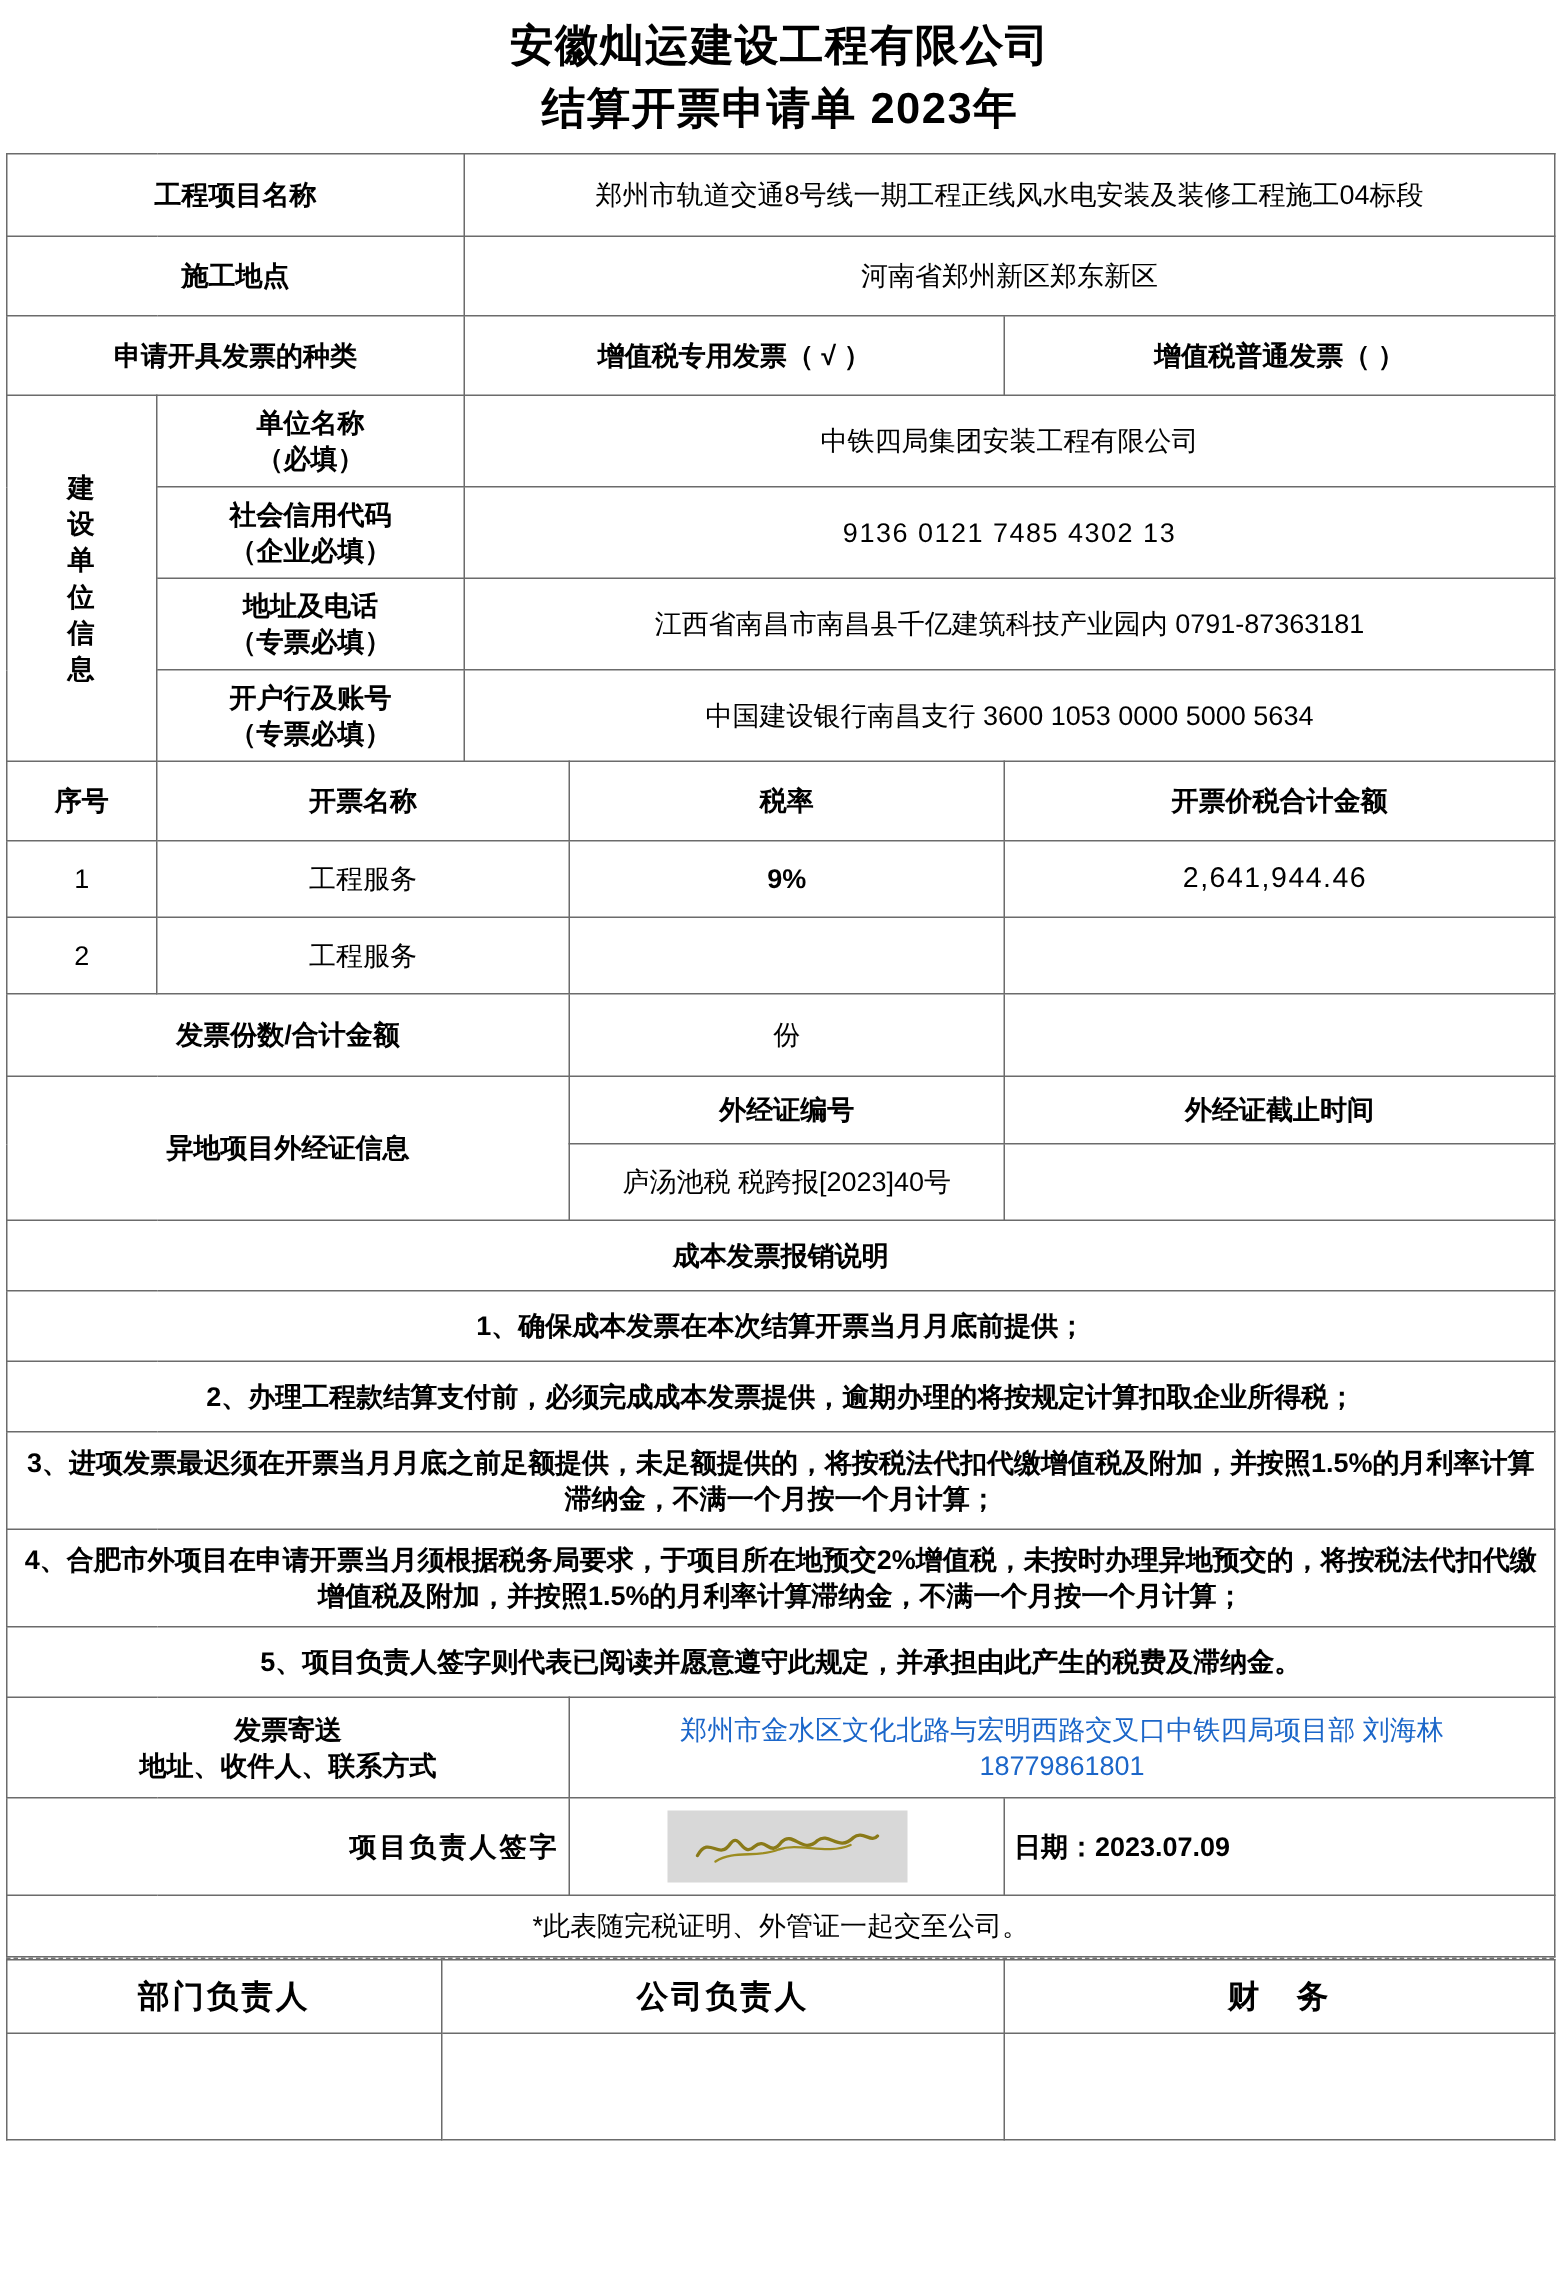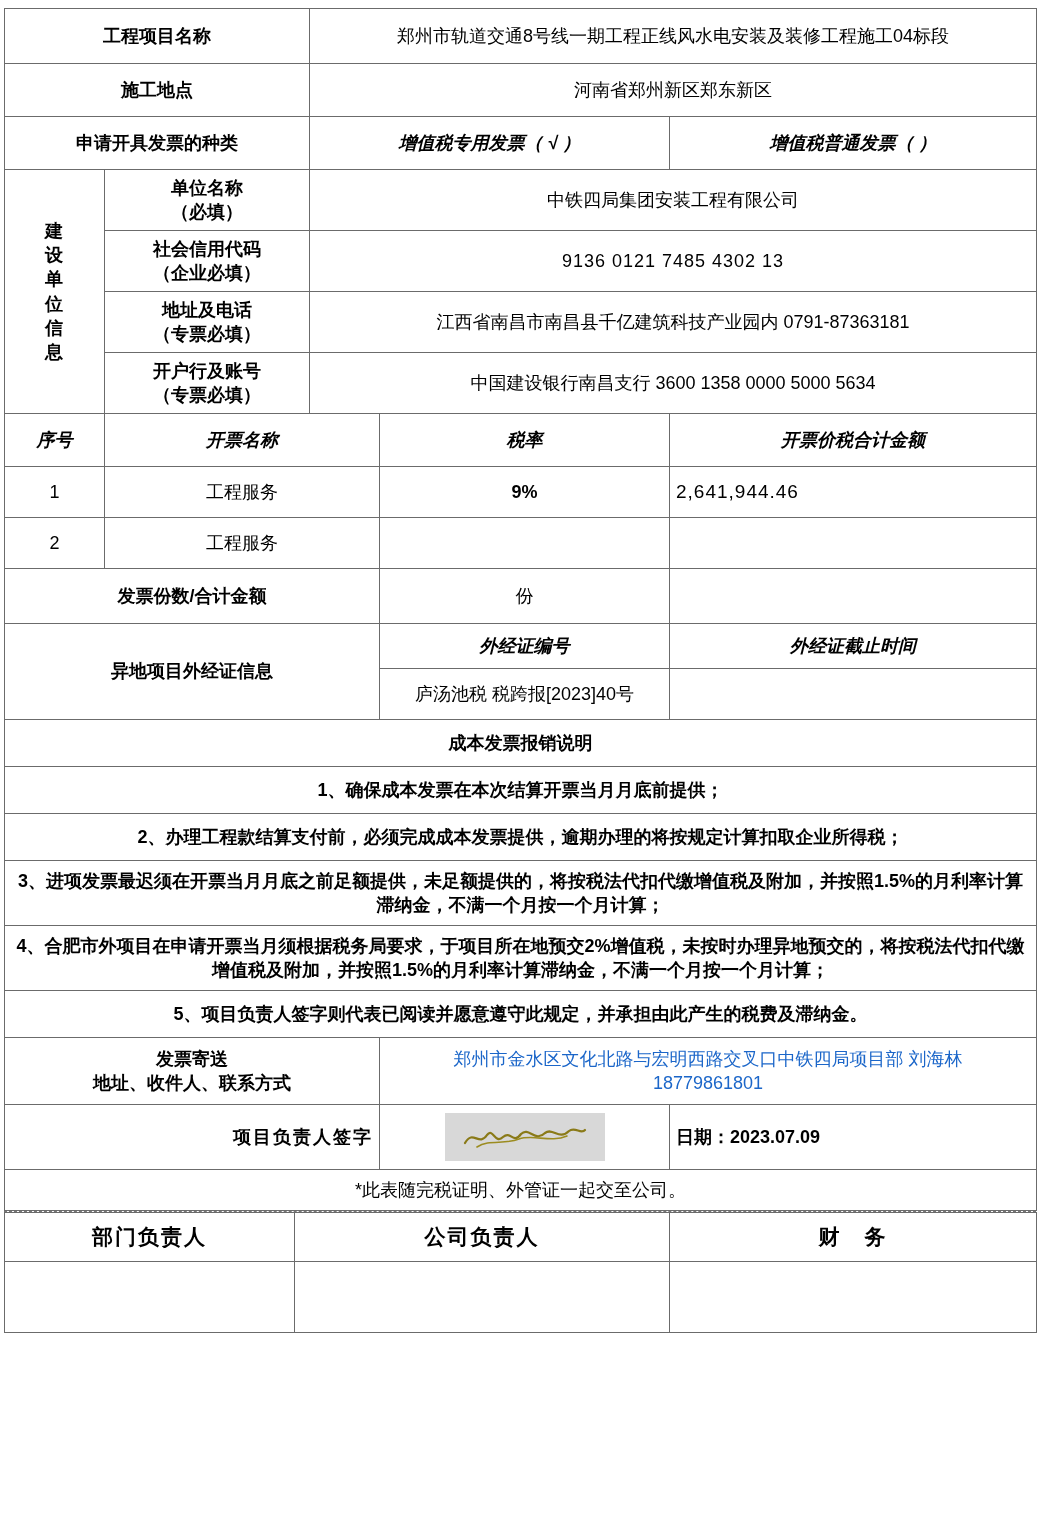--- a/index.html
+++ b/index.html
@@ -39,21 +39,21 @@
     table-layout: fixed;
     padding-left: 29px;
   }
   table.main td {
     border: 1px solid #6b6b6b;
     padding: 4px 6px;
     font-size: 18px;
     vertical-align: middle;
     line-height: 1.35;
   }
-  .c-right { text-align: left; }
+  .c-right { text-align: center; }
   .bold { font-weight: bold; }
   .lbl {
     text-align: center;
     font-weight: bold;
     font-size: 19px;
   }
   .lbl-sm {
     text-align: center;
     font-weight: bold;
     font-size: 17px;
@@ -71,21 +71,20 @@
     letter-spacing: 1px;
     width: 44px;
   }
   .vert span {
     display: block;
   }
   .h-cell {
     text-align: center;
     font-weight: bold;
     font-size: 20px;
-    font-style: italic;
   }
   .note-cell {
     text-align: center;
     font-size: 16px;
     font-weight: bold;
     line-height: 1.45;
     padding: 6px 8px;
   }
   .note-title {
     text-align: center;
@@ -167,20 +166,24 @@
   .mono-num {
     font-family: "Liberation Sans", "DejaVu Sans", sans-serif;
     letter-spacing: 1px;
   }
 </style>
 </head>
 <body>
 
 <div class="page">
 
+  <div class="title-block">
+    <div class="title-line">安徽灿运建设工程有限公司</div>
+    <div class="title-line">结算开票申请单    2023年</div>
+  </div>
 
   <table class="main">
     <colgroup>
       <col style="width:100px">
       <col style="width:205px">
       <col style="width:70px">
       <col style="width:290px">
       <col style="width:367px">
     </colgroup>
 
@@ -231,21 +234,21 @@
         <div>（专票必填）</div>
       </td>
       <td class="val" colspan="3">江西省南昌市南昌县千亿建筑科技产业园内     0791-87363181</td>
     </tr>
 
     <tr>
       <td class="lbl-sm" style="height:52px">
         <div>开户行及账号</div>
         <div>（专票必填）</div>
       </td>
-      <td class="val" colspan="3">中国建设银行南昌支行   3600  1358  0000  5000  5634</td>
+      <td class="val" colspan="3">中国建设银行南昌支行   3600  1053  0000  5000  5634</td>
     </tr>
 
     <tr>
       <td class="h-cell">序号</td>
       <td class="h-cell" colspan="2" style="height:44px">开票名称</td>
       <td class="h-cell">税率</td>
       <td class="h-cell">开票价税合计金额</td>
     </tr>
 
     <tr>

